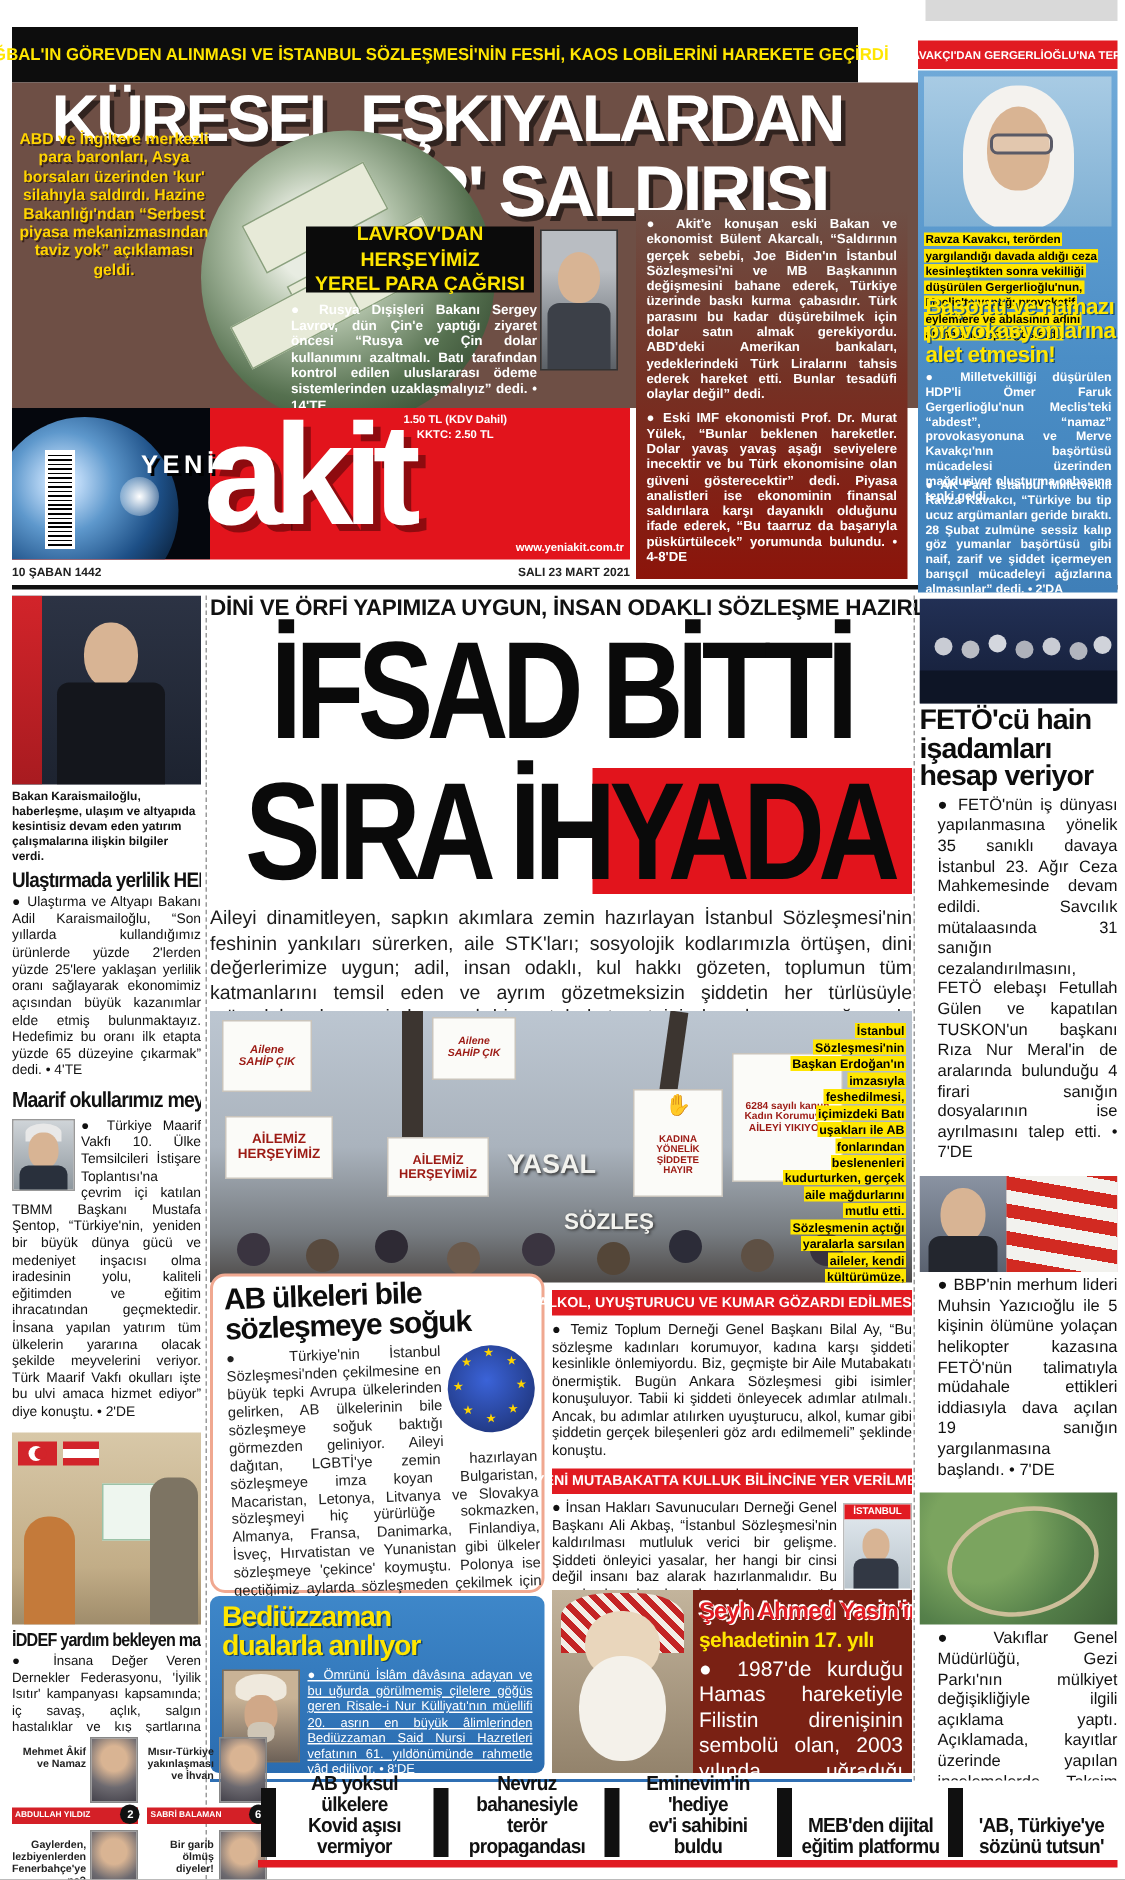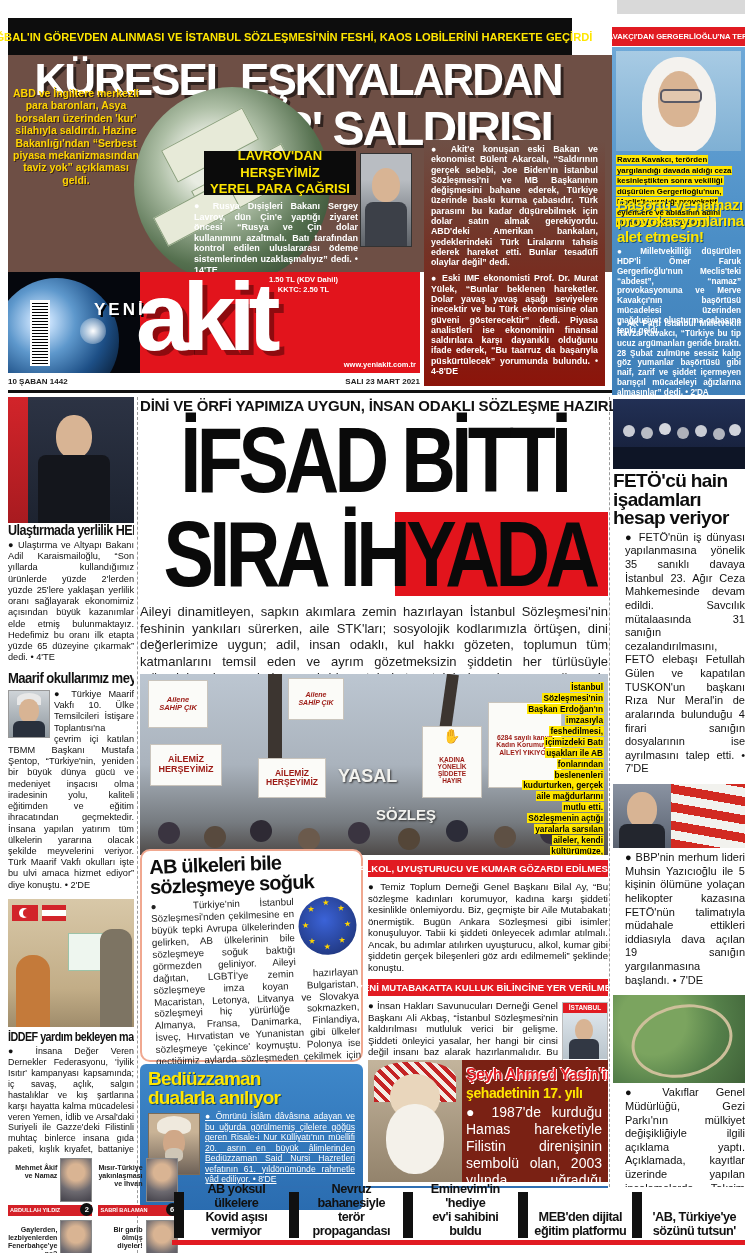--- a/index.html
+++ b/index.html
@@ -264,21 +264,21 @@
         <span class="ph" style="display:block;">
           <span style="position:absolute;left:12px;top:6px;width:18px;height:22px;background:#d8b494;border-radius:50% 50% 45% 45%;"></span>
           <span style="position:absolute;left:6px;top:26px;width:30px;height:20px;background:#323844;border-radius:6px 6px 0 0;"></span>
         </span>
         <span class="nm" style="display:block;">Zekeriya BAY</span>
       </span>
       <span>● İnsan Hakları Savunucuları Derneği Genel Başkanı Ali Akbaş, “İstanbul Sözleşmesi'nin kaldırılması mutluluk verici bir gelişme. Şiddeti önleyici yasalar, her hangi bir cinsi değil insanı baz alarak hazırlanmalıdır. Bu yasalar hazırlanırken de toplumumuzun örf, adet gelenek ve görenekleri mutlaka göz önünde bulundurulmalıdır. Yeni sözleşme kulluk bilinci temeliyle inşa edilmelidir” ifadelerini kullandı. • 9'DA</span>
     </div>
   </div>
 
-  <div class="abs bluebox" style="left:140px;top:1064px;width:223px;height:146px;">
+  <div class="abs bluebox" style="left:140px;top:1064px;width:223px;height:118px;">
     <div class="bedh pre">Bediüzzaman
 dualarla anılıyor</div>
     <div class="bedb">
       <span class="nursi">
         <span style="position:absolute;left:8px;top:2px;width:34px;height:18px;background:#efe9dd;border-radius:50% 50% 30% 30%;"></span>
         <span style="position:absolute;left:14px;top:16px;width:22px;height:26px;background:#d0a888;border-radius:45%;"></span>
         <span style="position:absolute;left:16px;top:34px;width:18px;height:14px;background:#cfc6b6;border-radius:40%;"></span>
       </span>
       <span>● Ömrünü İslâm dâvâsına adayan ve bu uğurda görülmemiş çilelere göğüs geren Risale-i Nur Külliyatı'nın müellifi 20. asrın en büyük âlimlerinden Bediüzzaman Said Nursi Hazretleri vefatının 61. yıldönümünde rahmetle yâd ediliyor. • 8'DE</span>
     </div>
@@ -299,20 +299,21 @@
 
   <div class="abs dashv" style="left:137px;top:397px;height:856px;"></div>
   <div class="abs dashv" style="left:609px;top:397px;height:790px;"></div>
 
   <div class="abs colL" style="left:8px;top:397px;width:126px;height:758px;">
     <div class="ph1">
       <div class="flagTR" style="left:0;top:0;width:20px;height:126px;"></div>
       <div class="abs" style="left:48px;top:18px;width:36px;height:44px;background:#d8b494;border-radius:48%;"></div>
       <div class="suit" style="left:30px;top:58px;width:72px;height:68px;"></div>
     </div>
+    <div class="cap1">Bakan Karaismailoğlu, haberleşme, ulaşım ve altyapıda kesintisiz devam eden yatırım çalışmalarına ilişkin bilgiler verdi.</div>
     <div class="lh1 pre" style="font-size:14px;">Ulaştırmada yerlilik
 HEDEFİ YÜZDE 65</div>
     <div class="lbody">● Ulaştırma ve Altyapı Bakanı Adil Karaismailoğlu, “Son yıllarda kullandığımız ürünlerde yüzde 2'lerden yüzde 25'lere yaklaşan yerlilik oranı sağlayarak ekonomimiz açısından büyük kazanımlar elde etmiş bulunmaktayız. Hedefimiz bu oranı ilk etapta yüzde 65 düzeyine çıkarmak” dedi. • 4'TE</div>
     <div class="lh1 pre" style="font-size:14.5px;">Maarif okullarımız
 meyvesini veriyor</div>
     <div class="lbody">
       <span class="sentop">
         <span style="position:absolute;left:8px;top:2px;width:24px;height:12px;background:#e8e8e8;border-radius:50% 50% 0 0;"></span>
         <span style="position:absolute;left:10px;top:8px;width:20px;height:24px;background:#d8b494;border-radius:45%;"></span>
         <span style="position:absolute;left:4px;top:30px;width:32px;height:16px;background:#29303c;border-radius:6px 6px 0 0;"></span>

